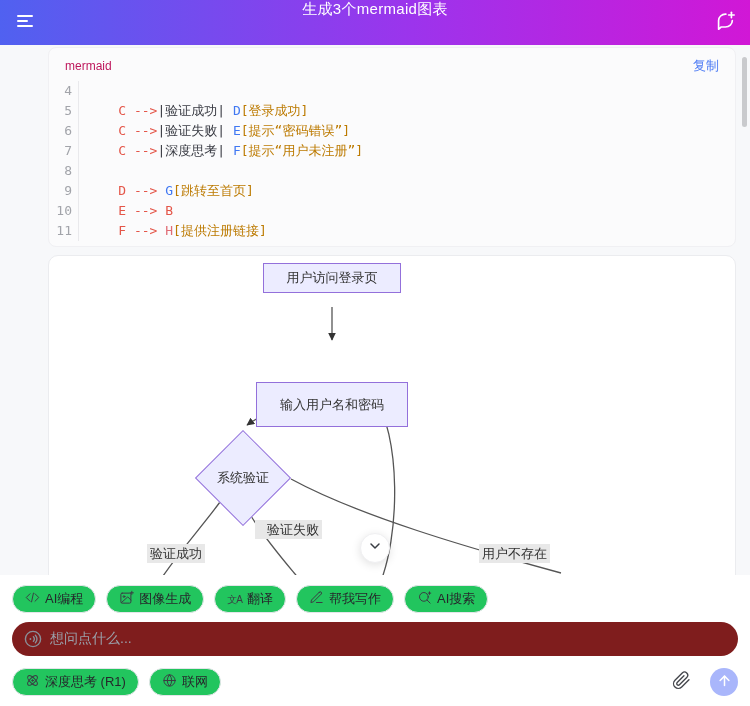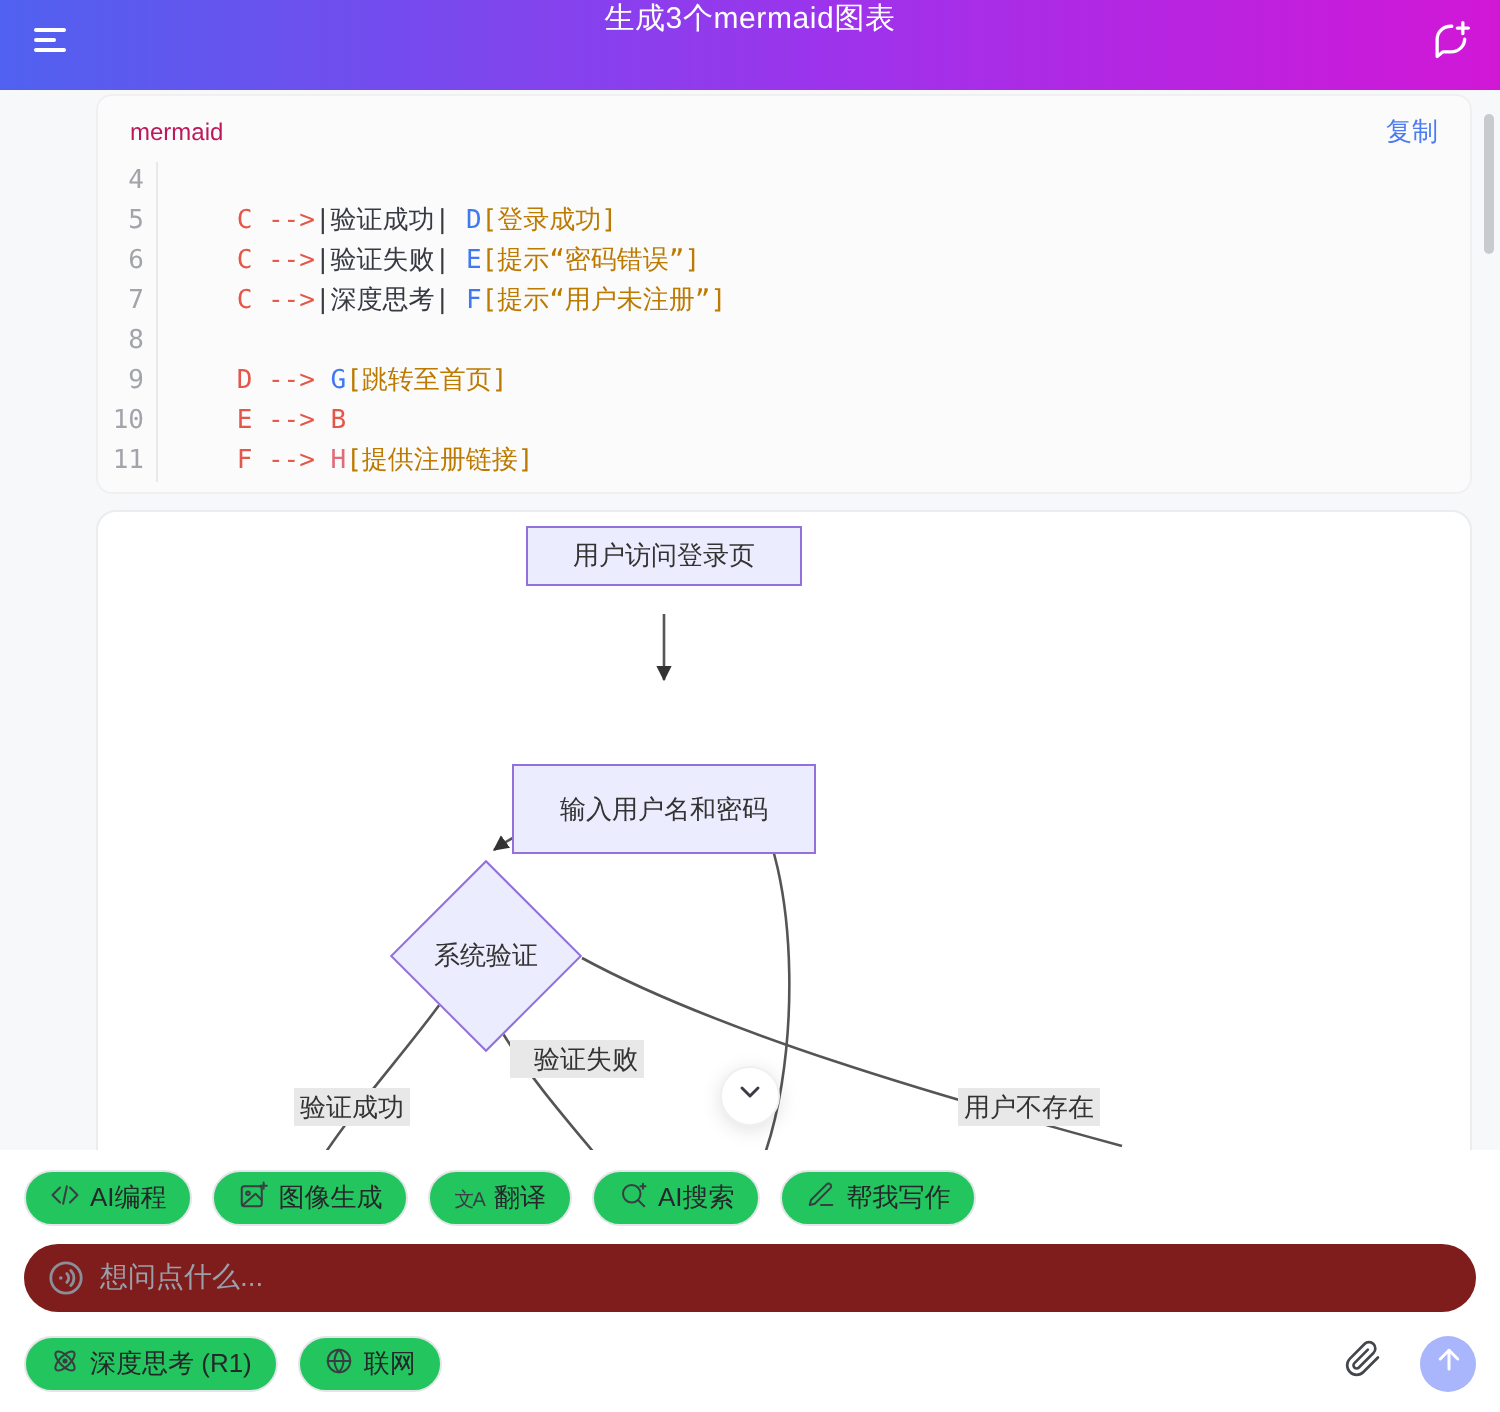--- a/index.html
+++ b/index.html
@@ -203,33 +203,33 @@
             <line x1="18" y1="4.5" x2="23" y2="4.5"></line>
           </svg></span>
         <span>图像生成</span>
       </button>
       <button class="pill">
         <span><span class="txt-icon">文A</span></span>
         <span>翻译</span>
       </button>
       <button class="pill">
         <span><svg width="15" height="15" viewBox="0 0 24 24" fill="none" stroke="#3a3d43" stroke-width="1.6" stroke-linecap="round" stroke-linejoin="round">
+            <path d="M12 20h9"></path>
+            <path d="M16.5 3.5a2.121 2.121 0 0 1 3 3L7 19l-4 1 1-4L16.5 3.5z"></path>
+          </svg></span>
+        <span>帮我写作</span>
+      </button>
+      <button class="pill">
+        <span><svg width="15" height="15" viewBox="0 0 24 24" fill="none" stroke="#3a3d43" stroke-width="1.6" stroke-linecap="round" stroke-linejoin="round">
             <circle cx="11" cy="11" r="7"></circle>
             <line x1="21" y1="21" x2="16.2" y2="16.2"></line>
             <line x1="20" y1="3" x2="20" y2="7"></line>
             <line x1="18" y1="5" x2="22" y2="5"></line>
           </svg></span>
         <span>AI搜索</span>
-      </button>
-      <button class="pill">
-        <span><svg width="15" height="15" viewBox="0 0 24 24" fill="none" stroke="#3a3d43" stroke-width="1.6" stroke-linecap="round" stroke-linejoin="round">
-            <path d="M12 20h9"></path>
-            <path d="M16.5 3.5a2.121 2.121 0 0 1 3 3L7 19l-4 1 1-4L16.5 3.5z"></path>
-          </svg></span>
-        <span>帮我写作</span>
       </button>
     </div>
 
   <div class="composer">
     <span class="icon-btn">
       <svg width="18" height="18" viewBox="0 0 18 18" fill="none" stroke="#8a8f98" stroke-width="1.4" stroke-linecap="round">
         <circle cx="9" cy="9" r="7.6"></circle>
         <circle cx="6.4" cy="9" r="0.9" fill="#8a8f98" stroke="none"></circle>
         <path d="M9.4 6.8 a3 3 0 0 1 0 4.4"></path>
         <path d="M11.4 5.2 a5.4 5.4 0 0 1 0 7.6"></path>

